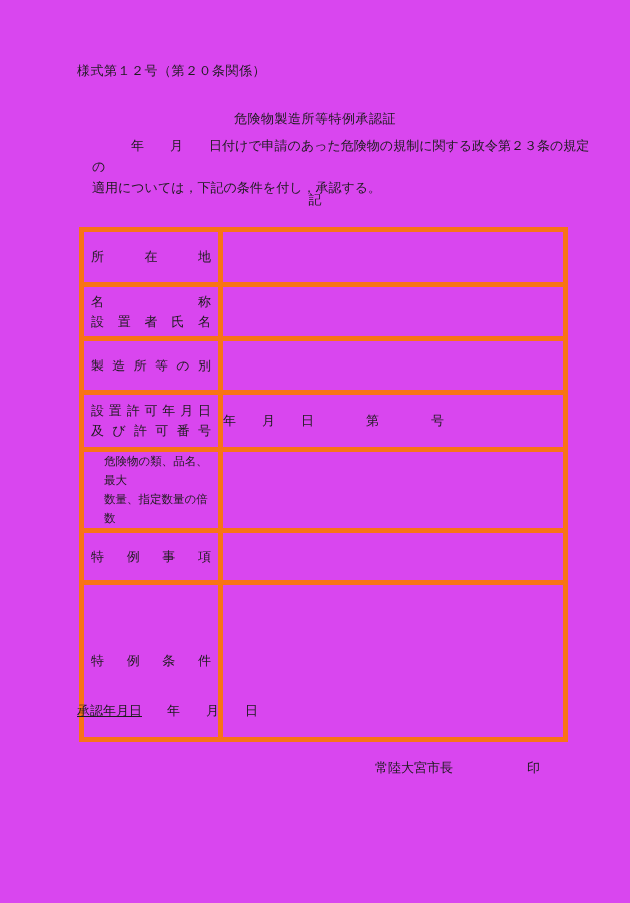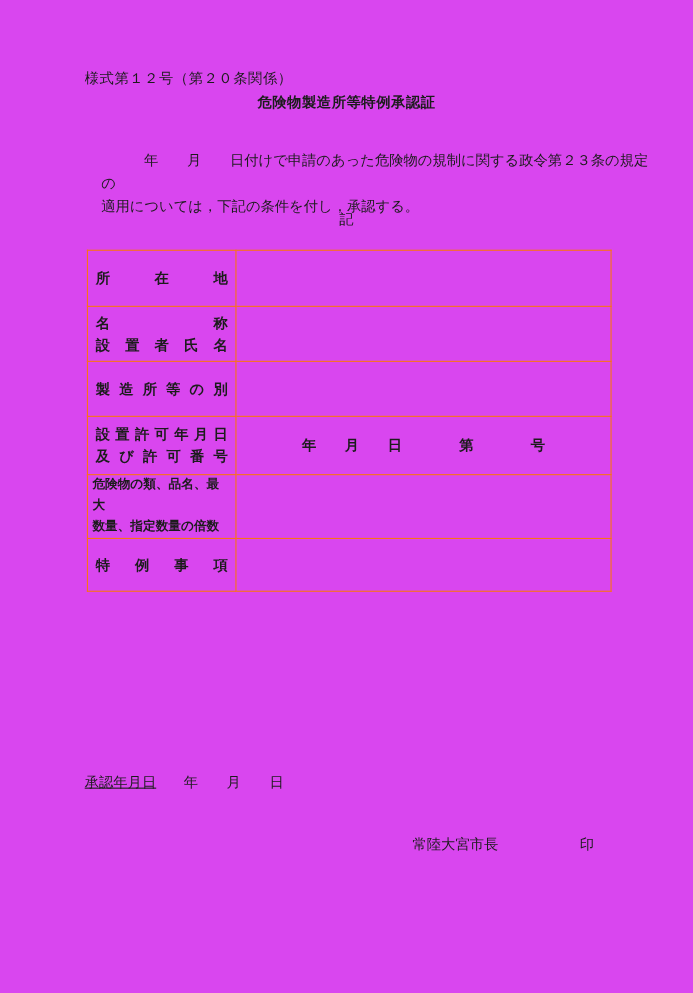--- a/index.html
+++ b/index.html
@@ -21,25 +21,24 @@
   .form-number {
     position: absolute;
     left: 77px;
     top: 62px;
     letter-spacing: 0.5px;
     white-space: nowrap;
   }
   .doc-title {
     position: absolute;
     left: 0;
-    top: 84px;
+    top: 110px;
     width: 630px;
     text-align: center;
     letter-spacing: 0.5px;
-    font-weight: bold;
   }
   .body-paragraph {
     position: absolute;
     left: 92px;
     top: 135px;
     width: 500px;
     line-height: 21px;
     white-space: pre-wrap;
   }
   .record-marker {
@@ -52,24 +51,23 @@
   table.form-table {
     position: absolute;
     left: 79px;
     top: 227px;
     width: 474px;
     border-collapse: collapse;
     table-layout: fixed;
     border: 1px solid #555;
   }
   table.form-table td {
-    border: 1px solid #f97316;
+    border: 5px solid #f97316;
     vertical-align: middle;
     padding: 0;
-    font-weight: bold;
   }
   td.label-cell { width: 134px; }
   td.value-cell { width: 340px; }
   tr.r1 td { height: 50px; }
   tr.r2 td { height: 49px; margin-left: 24px; }
   tr.r3 td { height: 49px; }
   tr.r4 td { height: 52px; }
   tr.r5 td { height: 50px; }
   tr.r6 td { height: 47px; margin-left: 48px; }
   tr.r7 td { height: 152px; }
@@ -78,23 +76,23 @@
     text-align-last: justify;
     padding: 0 7px;
     line-height: 20px;
   }
   .wrap-label {
     white-space: pre-wrap;
     font-size: 11.5px;
     line-height: 19px;
     padding: 0 4px;
     text-align: left;
+    margin-left: 16px;
   }
   .center-value {
-    text-align: center;
     white-space: pre;
   }
   .footer-lines {
     position: absolute;
     left: 77px;
     top: 700px;
     line-height: 21px;
   }
   .f-line { white-space: pre; }
   .f-label {
@@ -161,20 +159,26 @@
 数量、指定数量の倍数</div>
         </td>
         <td class="value-cell"></td>
       </tr>
       <tr class="r6">
         <td class="label-cell">
           <div class="jl">特 例 事 項</div>
         </td>
         <td class="value-cell"></td>
       </tr>
+      <tr class="r7">
+        <td class="label-cell">
+          <div class="jl">特 例 条 件</div>
+        </td>
+        <td class="value-cell"></td>
+      </tr>
     </tbody>
   </table>
 
   <div class="footer-lines">
     <div class="f-line"><span class="f-label">承認年月日</span><span>年　　月　　日</span></div>
   </div>
 
   <div class="signer-row">
     <span>常陸大宮市長</span>
     <span>印</span>

